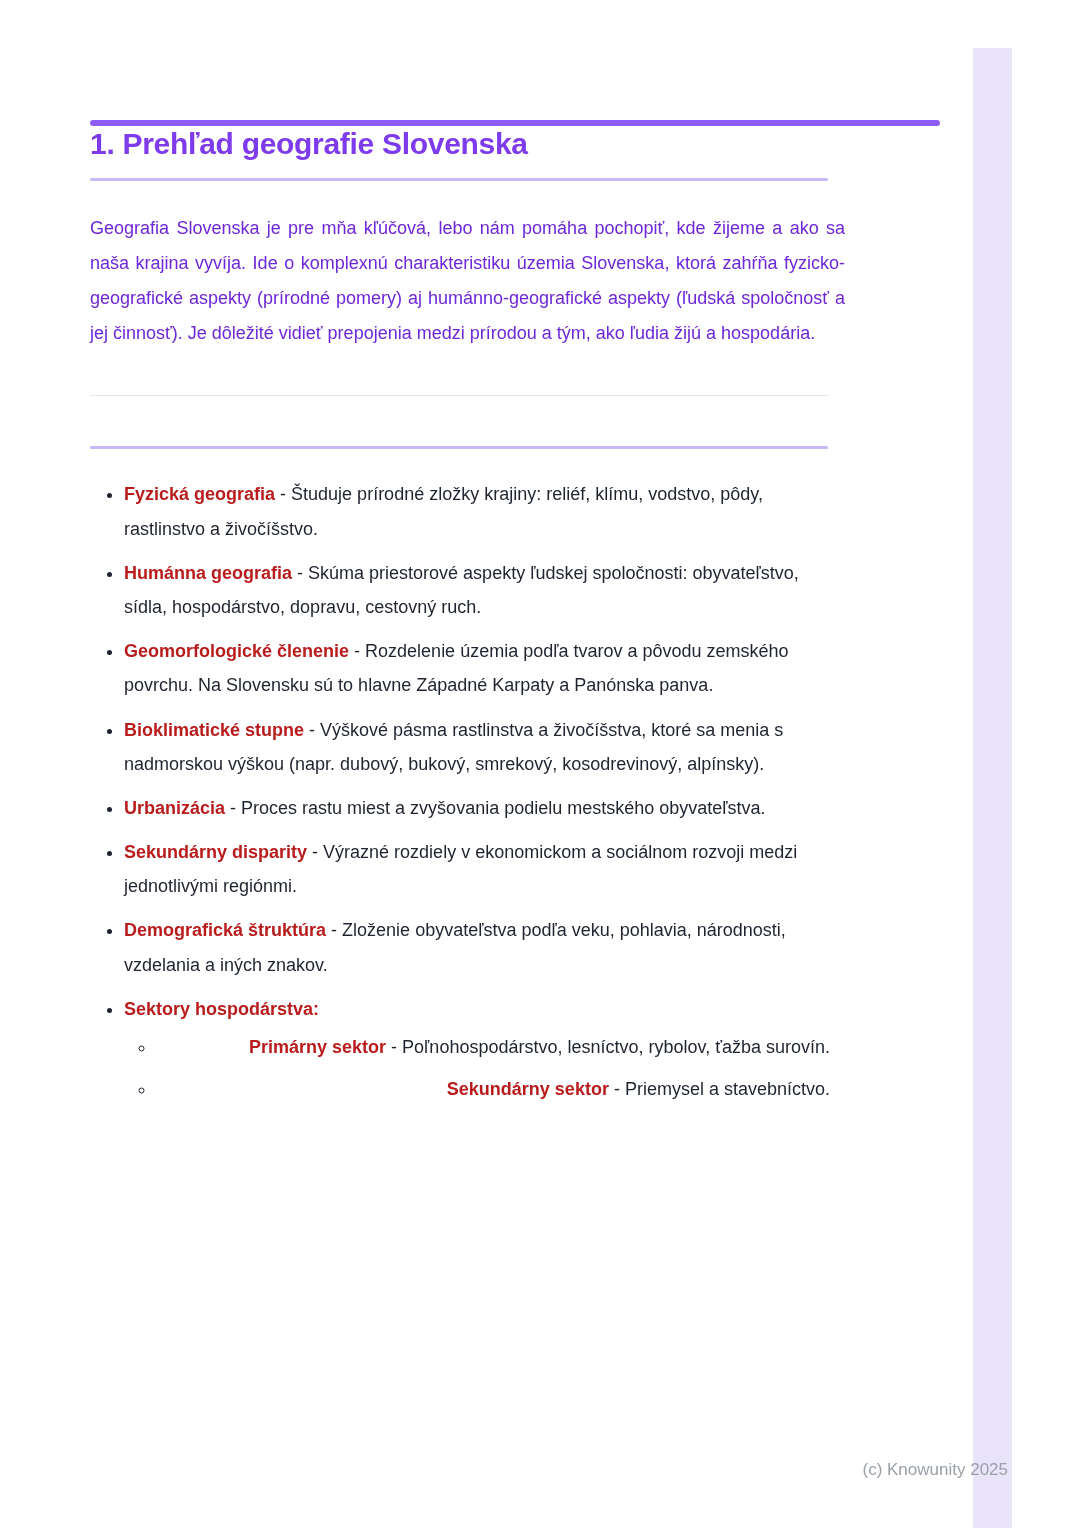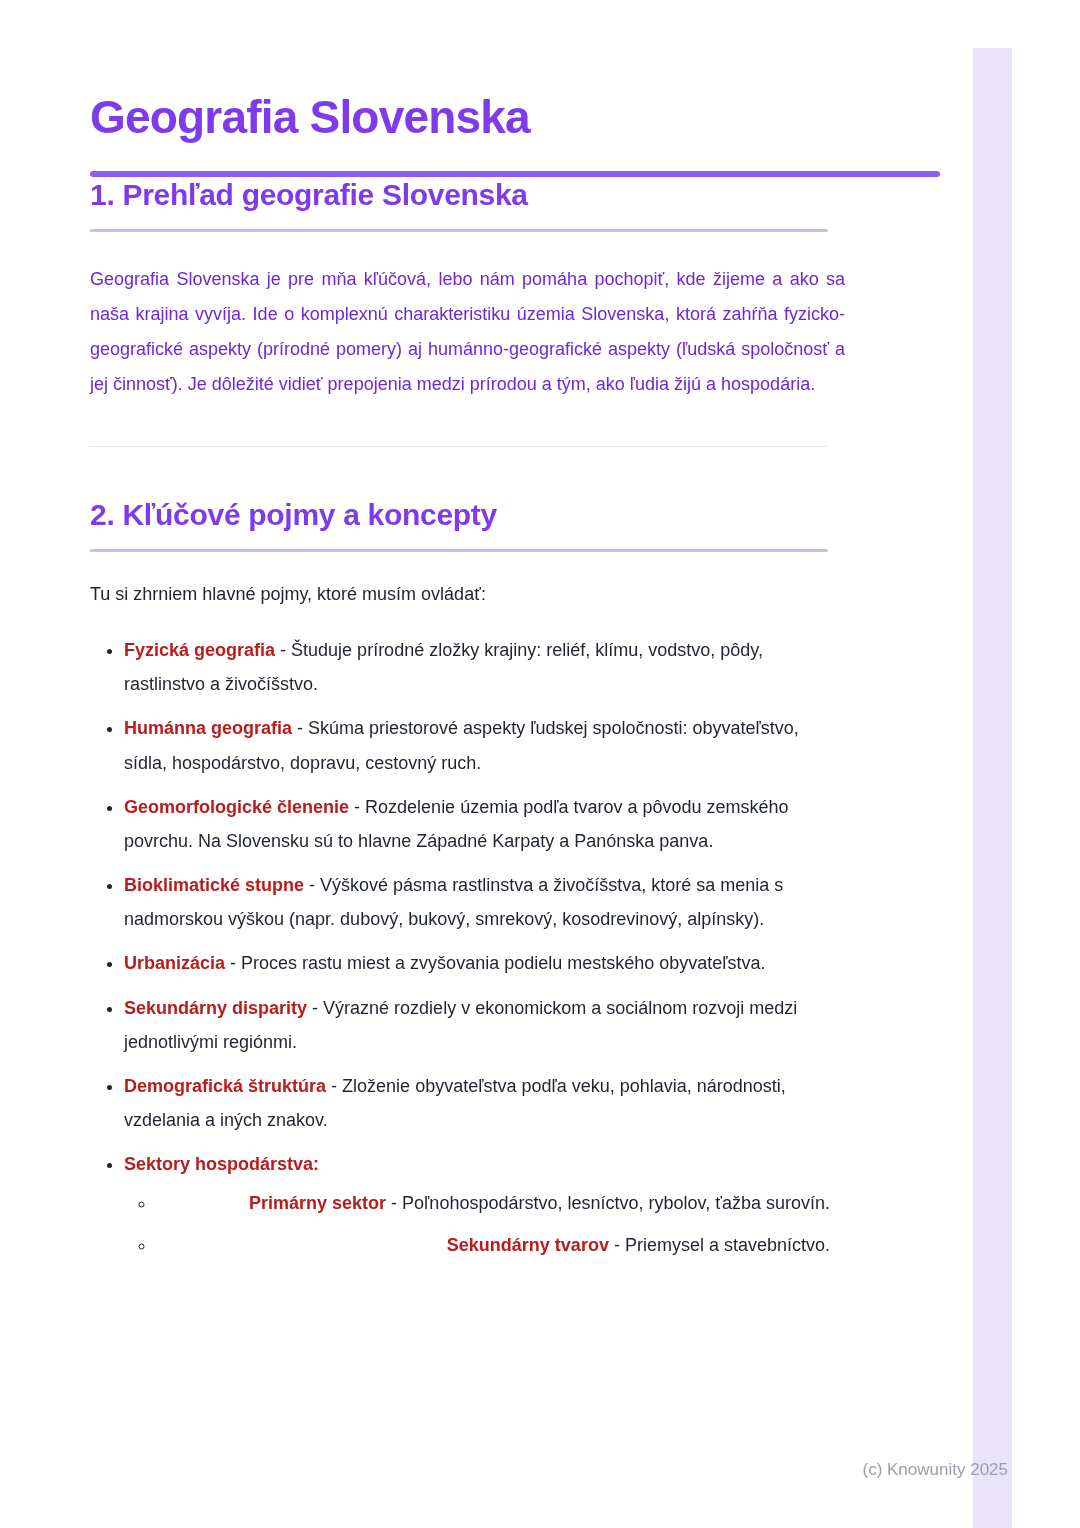--- a/index.html
+++ b/index.html
@@ -112,35 +112,32 @@
 </style>
 </head>
 <body>
 
 <div class="page">
 
   <div class="side-stripe"></div>
 
   <div class="content">
 
-    <h1 class="page-title">Geografia Slovenska</h1>
     <div class="title-rule"></div>
 
     <div class="section-overview">
       <h2 class="section-heading">1. Prehľad geografie Slovenska</h2>
       <div class="section-rule"></div>
       <p class="overview-paragraph">Geografia Slovenska je pre mňa kľúčová, lebo nám pomáha pochopiť, kde žijeme a ako sa naša krajina vyvíja. Ide o komplexnú charakteristiku územia Slovenska, ktorá zahŕňa fyzicko-geografické aspekty (prírodné pomery) aj humánno-geografické aspekty (ľudská spoločnosť a jej činnosť). Je dôležité vidieť prepojenia medzi prírodou a tým, ako ľudia žijú a hospodária.</p>
     </div>
 
     <div class="section-divider"></div>
 
     <div class="section-concepts">
-      <h2 class="section-heading">2. Kľúčové pojmy a koncepty</h2>
       <div class="section-rule"></div>
-      <p class="concepts-intro">Tu si zhrniem hlavné pojmy, ktoré musím ovládať:</p>
 
       <ul class="concept-list">
         <li>
           <strong>Fyzická geografia</strong>
           <span>- Študuje prírodné zložky krajiny: reliéf, klímu, vodstvo, pôdy, rastlinstvo a živočíšstvo.</span>
         </li>
         <li>
           <strong>Humánna geografia</strong>
           <span>- Skúma priestorové aspekty ľudskej spoločnosti: obyvateľstvo, sídla, hospodárstvo, dopravu, cestovný ruch.</span>
         </li>
@@ -166,21 +163,21 @@
         </li>
         <li>
           <strong>Sektory hospodárstva:</strong>
           <span></span>
           <ul class="sublist">
             <li>
               <strong>Primárny sektor</strong>
               <span>- Poľnohospodárstvo, lesníctvo, rybolov, ťažba surovín.</span>
             </li>
             <li>
-              <strong>Sekundárny tvarov</strong>
+              <strong>Sekundárny sektor</strong>
               <span>- Priemysel a stavebníctvo.</span>
             </li>
           </ul>
         </li>
       </ul>
     </div>
 
   </div>
 
   <div class="footer-credit">(c) Knowunity 2025</div>

